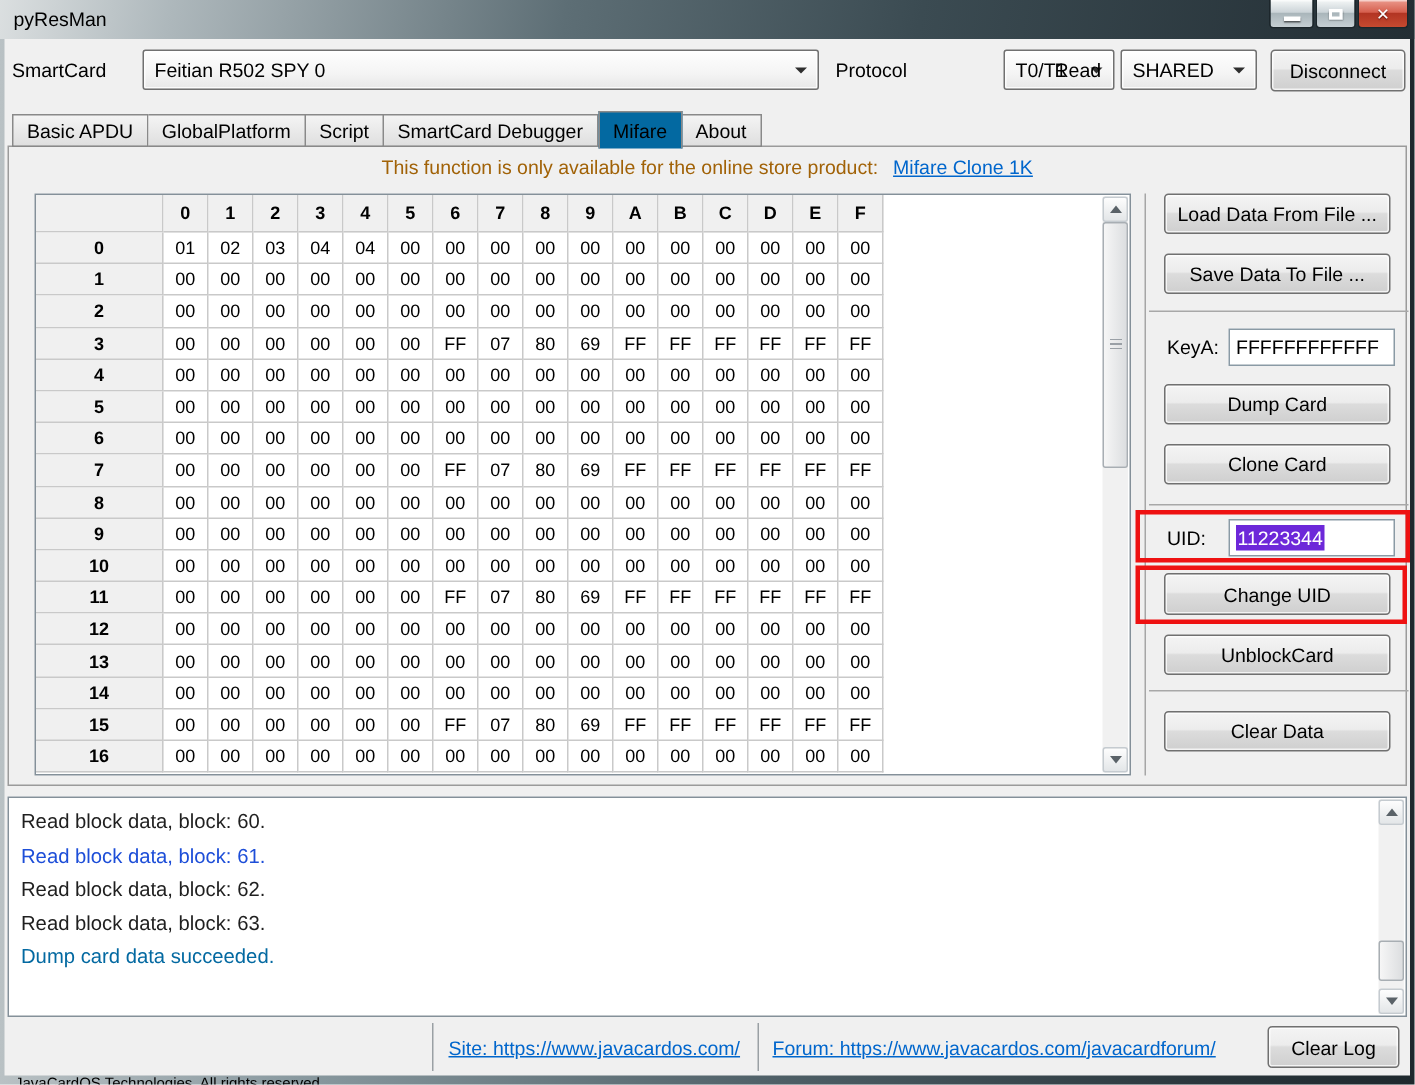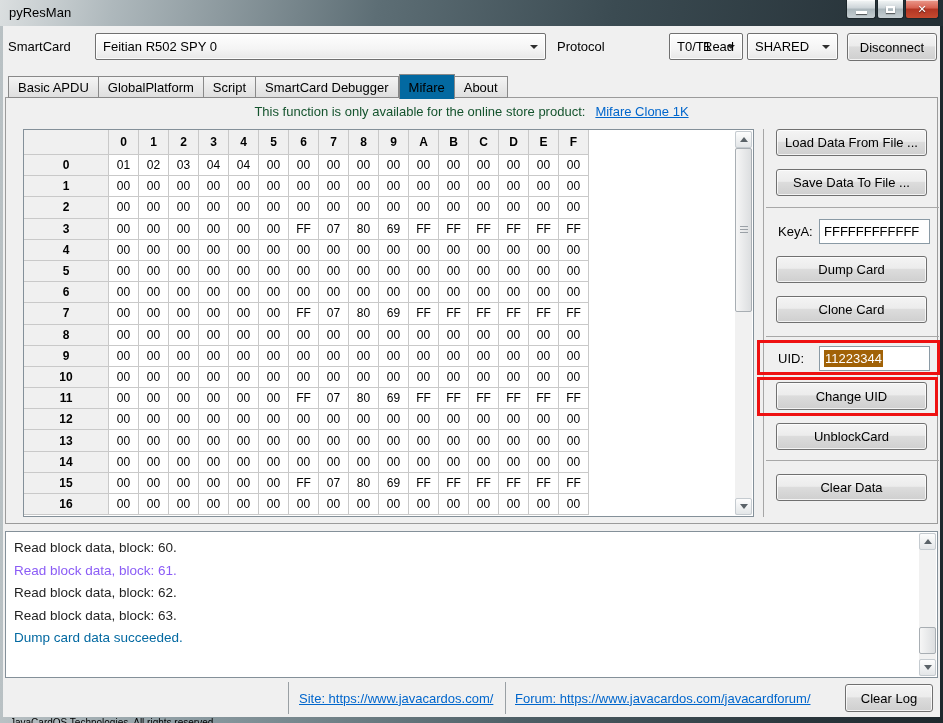--- a/index.html
+++ b/index.html
@@ -42,21 +42,21 @@
 
   #tabbar { position:absolute; left:5px; top:47px; height:25px; display:flex; align-items:flex-end; z-index:3; }
   .tab { height:22px; border:1px solid #898989; border-left:none; padding:0 9px; display:flex; align-items:center;
     background:linear-gradient(#f4f4f4,#dfdfdf); font-size:13px; }
   .tab:first-child { border-left:1px solid #898989; }
   .tab.active { height:25px; background:#0369a1; border-left:1px solid #898989; border-bottom:none; margin-bottom:-1px; z-index:4; }
 
   #tabpane { position:absolute; left:2px; top:71px; width:933px; height:427px; border:1px solid #9b9b9b; background:#f0f0f0; z-index:1; }
 
   #notice { position:absolute; left:0; top:6px; width:100%; text-align:center; font-size:13px; }
-  #notice .ntext { color:#14532d; }
+  #notice .ntext { color:#a16207; }
   #notice a { color:#0066cc; text-decoration:underline; margin-left:10px; cursor:pointer; }
 
   #hexwrap { position:absolute; left:17px; top:31px; width:731px; height:388px; background:#fff; border:1px solid #849099; }
   #hex-grid { position:absolute; left:0; top:0; display:grid;
     grid-template-columns:85px repeat(16,30px); grid-template-rows:25px repeat(17,21.2px); }
   #hex-grid .hcell, #hex-grid .rhead { background:#f0f0f0; font-weight:bold; }
   #hex-grid > div { border-right:1px solid #c9c9c9; border-bottom:1px solid #c9c9c9;
     display:flex; align-items:center; justify-content:center; font-size:12px; }
   #hex-grid .corner { background:#f0f0f0; }
 
@@ -68,21 +68,21 @@
   .tri-down { width:0; height:0; border-left:4px solid transparent; border-right:4px solid transparent; border-top:5px solid #5a6268; }
   .sb-thumb { position:absolute; left:0; width:17px; background:linear-gradient(to right,#f6f6f6,#dcdee0);
     border:1px solid #a8aeb3; border-radius:2px; display:flex; align-items:center; justify-content:center; }
   .grip { width:8px; height:8px; background:repeating-linear-gradient(to bottom,#9aa0a6 0 1px,transparent 1px 3px); }
 
   #vsep { position:absolute; left:757px; top:31px; width:1px; height:388px; background:#a6a6a6; }
   .hsep { position:absolute; left:760px; width:173px; height:1px; background:#a8a8a8; }
 
   .side-btn { left:770px; width:151px; height:27px; }
   .field { position:absolute; height:25px; border:1px solid #8a9aa5; background:#fff; display:flex; align-items:center; padding-left:4px; font-size:13px; }
-  .sel { background:#a16207; color:#fff; padding:1px 1px; }
+  .sel { background:#6d28d9; color:#fff; padding:1px 1px; }
 
   .redrect { position:absolute; border:3px solid #ee1111; background:transparent; z-index:10; pointer-events:none; }
   #redrect-uid { left:754px; top:314px; width:183px; height:35px; }
   #redrect-change { left:754px; top:351px; width:181px; height:39px; }
 
   #logarea { position:absolute; left:2px; top:505px; width:933px; height:147px; background:#fff; border:1px solid #849099; }
   #log-lines { position:absolute; left:0; top:3px; right:20px; padding:2px 8px; }
   .log-line { line-height:22.6px; font-size:13.5px; white-space:nowrap; }
 
   #footer-copy { position:absolute; left:7px; top:682px; height:28px; display:flex; align-items:center; font-size:10px; }
@@ -494,21 +494,21 @@
       <div class="hsep" style="top:362px;"></div>
       <div class="btn7 side-btn" style="top:376px;">Clear Data</div>
     </div>
 
     <div class="redrect" id="redrect-uid"></div>
     <div class="redrect" id="redrect-change"></div>
 
     <div id="logarea">
       <div id="log-lines">
           <div class="log-line" style="color: rgb(31, 31, 31);">Read block data, block: 60.</div>
-          <div class="log-line" style="color: #8b5cf6;">Read block data, block: 61.</div>
+          <div class="log-line" style="color: #1d4ed8;">Read block data, block: 61.</div>
           <div class="log-line" style="color: rgb(31, 31, 31);">Read block data, block: 62.</div>
           <div class="log-line" style="color: rgb(31, 31, 31);">Read block data, block: 63.</div>
           <div class="log-line" style="color: #0369a1;">Dump card data succeeded.</div>
         </div>
       <div class="vscroll">
         <div class="sb-btn sb-up">
             <span class="tri-up"></span>
           </div>
         <div class="sb-thumb" style="bottom:22px;height:27px;"></div>
         <div class="sb-btn sb-down">

